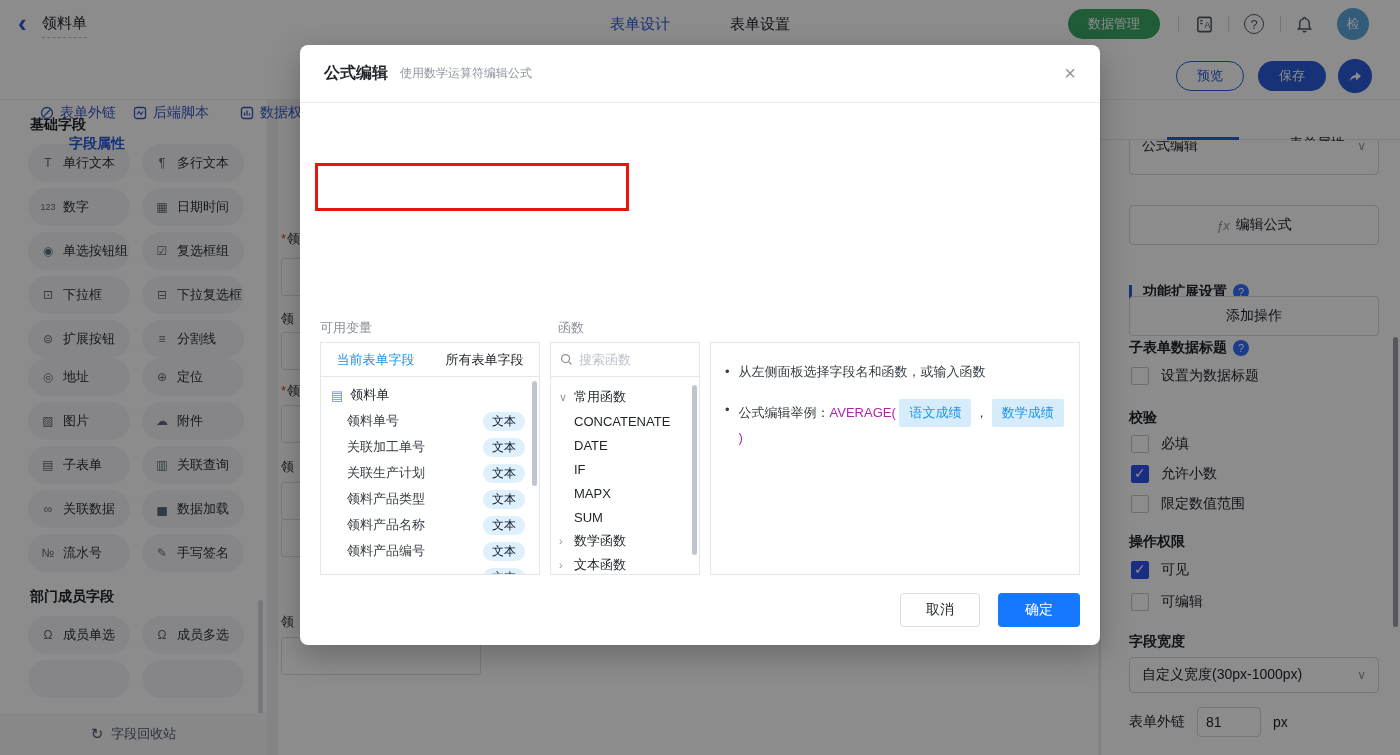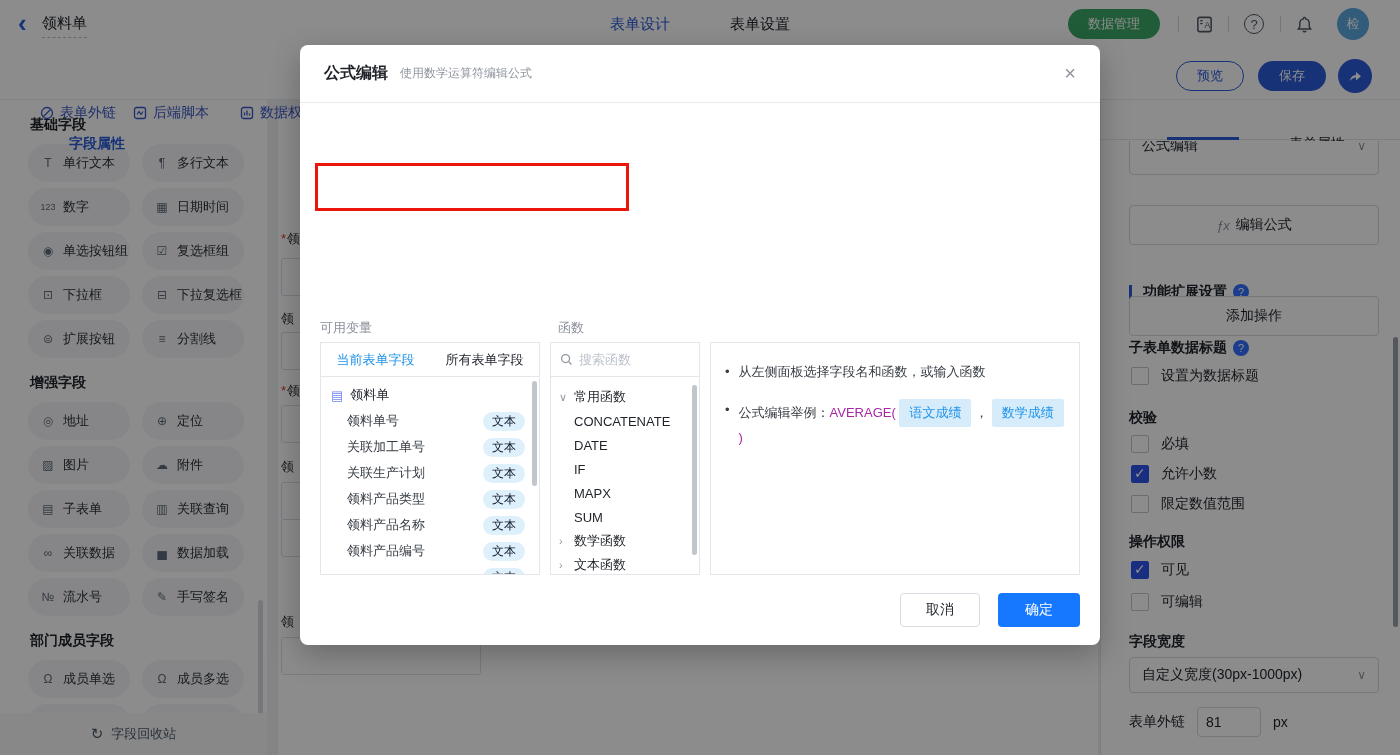--- a/index.html
+++ b/index.html
@@ -231,21 +231,20 @@
         </div>
       <div class="fbtn">
           <span class="fi">⊜</span>
           <span class="fl">扩展按钮</span>
         </div>
       <div class="fbtn">
           <span class="fi">≡</span>
           <span class="fl">分割线</span>
         </div>
     </div>
-    <div class="sec-title">增强字段</div>
     <div class="fgrid">
       <div class="fbtn">
           <span class="fi">◎</span>
           <span class="fl">地址</span>
         </div>
       <div class="fbtn">
           <span class="fi">⊕</span>
           <span class="fl">定位</span>
         </div>
       <div class="fbtn">

